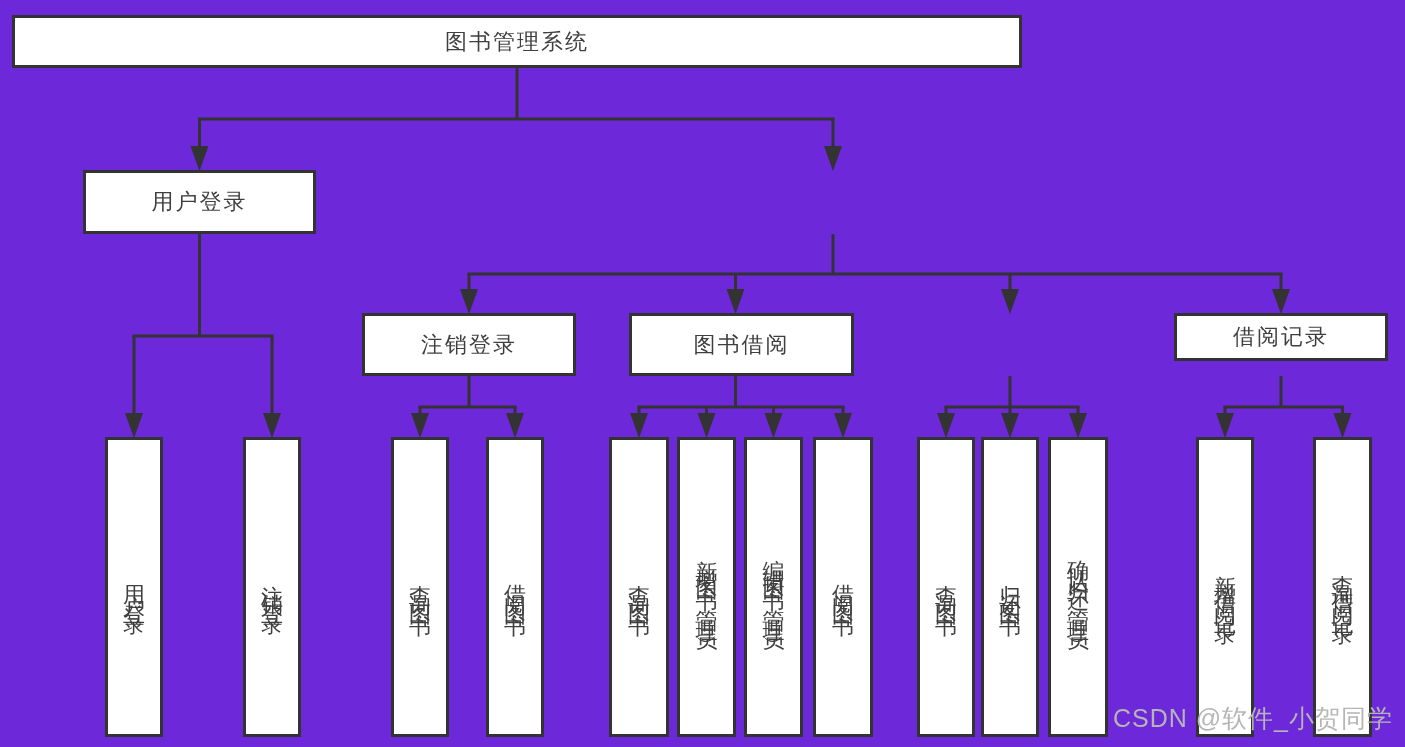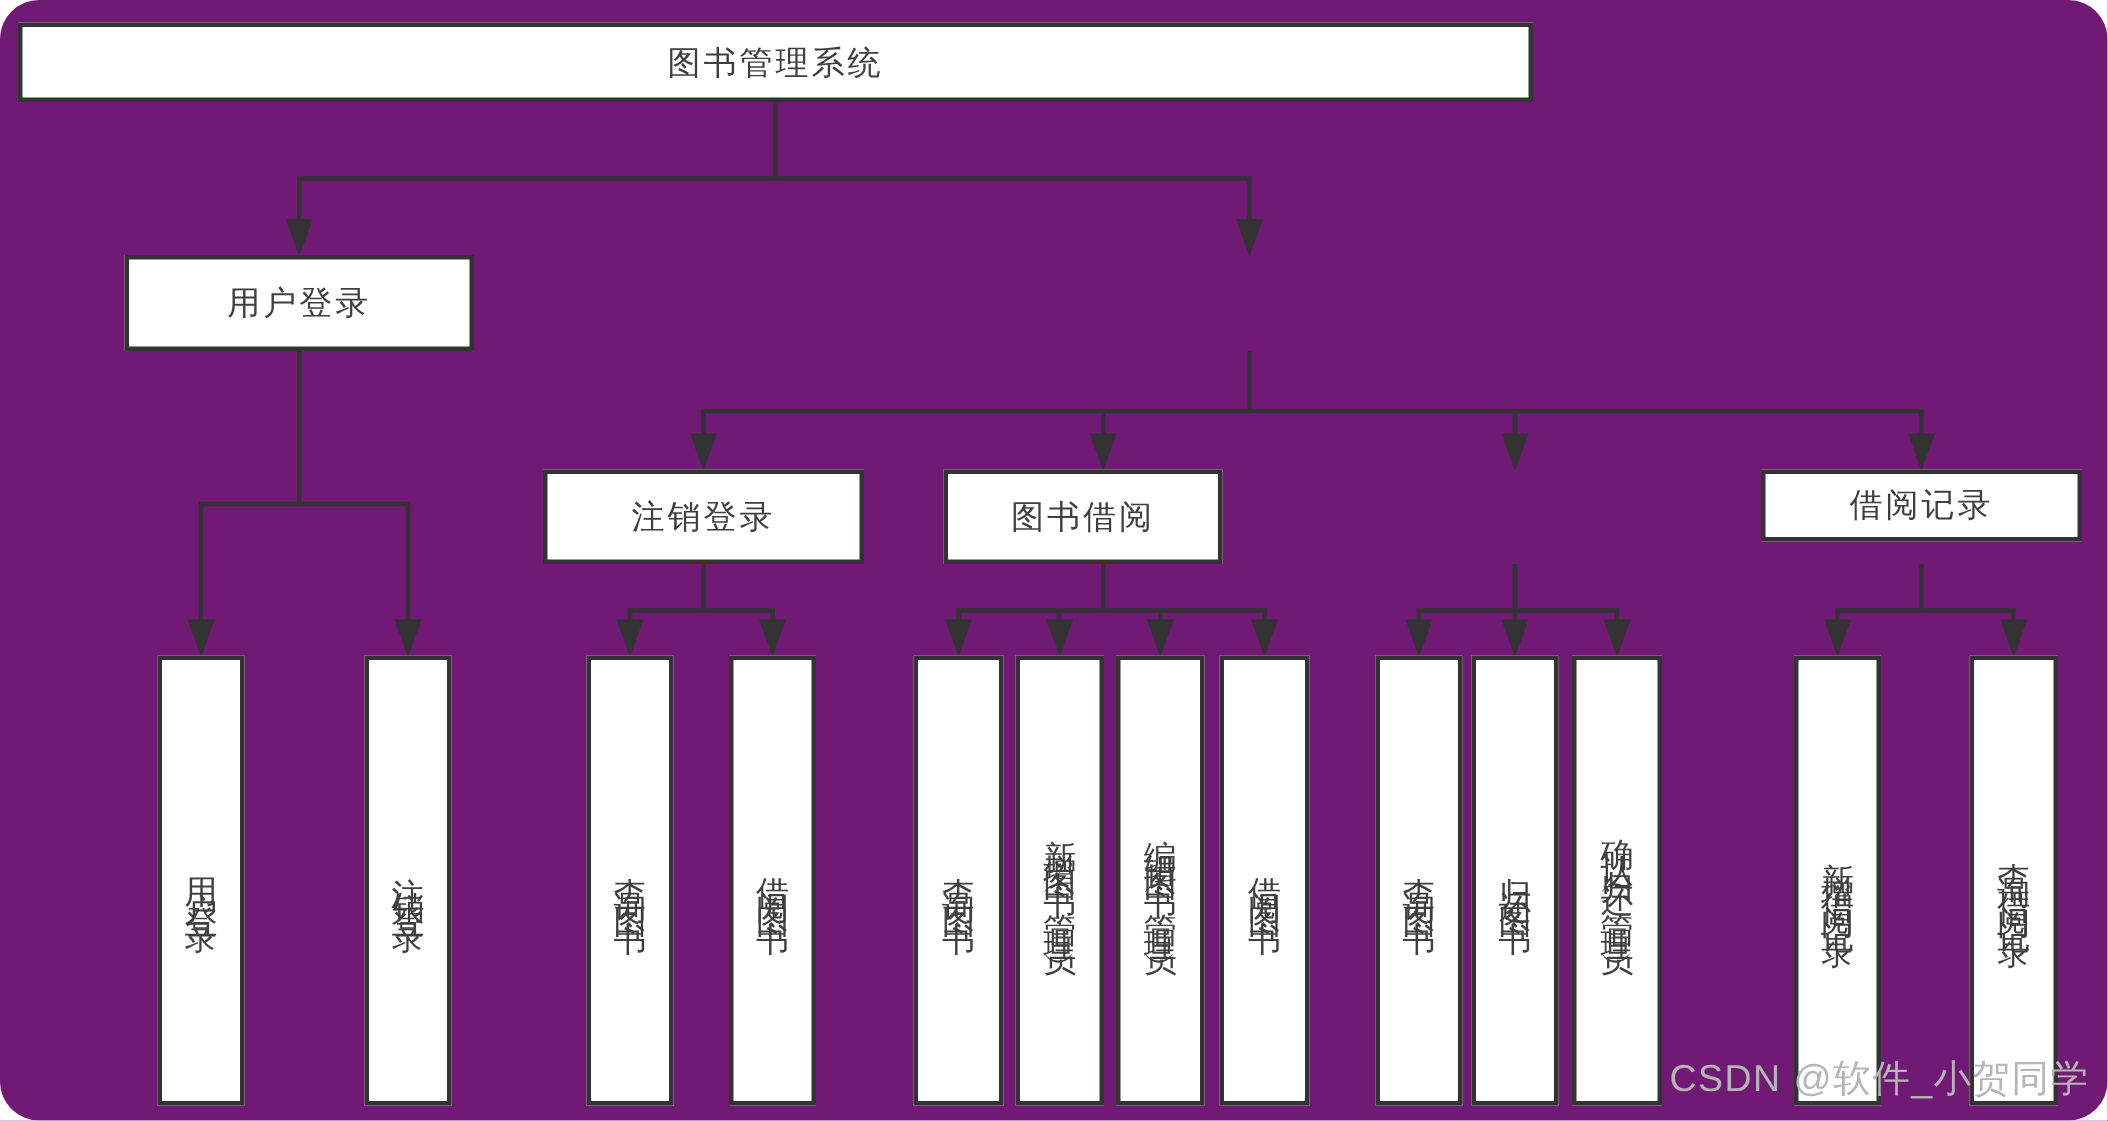--- a/index.html
+++ b/index.html
@@ -10,23 +10,22 @@
   }
   * { margin: 0; padding: 0; box-sizing: border-box; }
   html, body {
     background: #ffffff;
     font-family: "Liberation Sans", "DejaVu Sans", sans-serif;
   }
   #canvas {
     position: relative;
     width: 1405px;
     height: 747px;
-    background: #701a75;
+    background: #6d28d9;
     overflow: hidden;
-    border-radius: 26px;
   }
   #connector-layer {
     position: absolute;
     left: 0; top: 0;
     z-index: 1;
   }
   .conn {
     stroke: var(--line-color);
     stroke-width: 3;
     fill: none;
@@ -127,21 +126,21 @@
   <div id="nodes-layer">
       <div class="node horiz" style="left: 12px; top: 15px; width: 1010px; height: 53px;">
         <span class="label">图书管理系统</span>
       </div>
       <div class="node horiz" style="left: 83px; top: 170px; width: 233px; height: 64px;">
         <span class="label">用户登录</span>
       </div>
       <div class="node horiz" style="left: 362px; top: 313px; width: 214px; height: 63px;">
         <span class="label">注销登录</span>
       </div>
-      <div class="node horiz" style="left: 629px; top: 313px; width: 186px; height: 63px;">
+      <div class="node horiz" style="left: 629px; top: 313px; width: 225px; height: 63px;">
         <span class="label">图书借阅</span>
       </div>
       <div class="node horiz" style="left: 1174px; top: 313px; width: 214px; height: 48px;">
         <span class="label">借阅记录</span>
       </div>
       <div class="node vert" style="left: 105px; top: 437px; width: 58px; height: 300px;">
         <span class="label">用户登录</span>
       </div>
       <div class="node vert" style="left: 243px; top: 437px; width: 58px; height: 300px;">
         <span class="label">注销登录</span>

